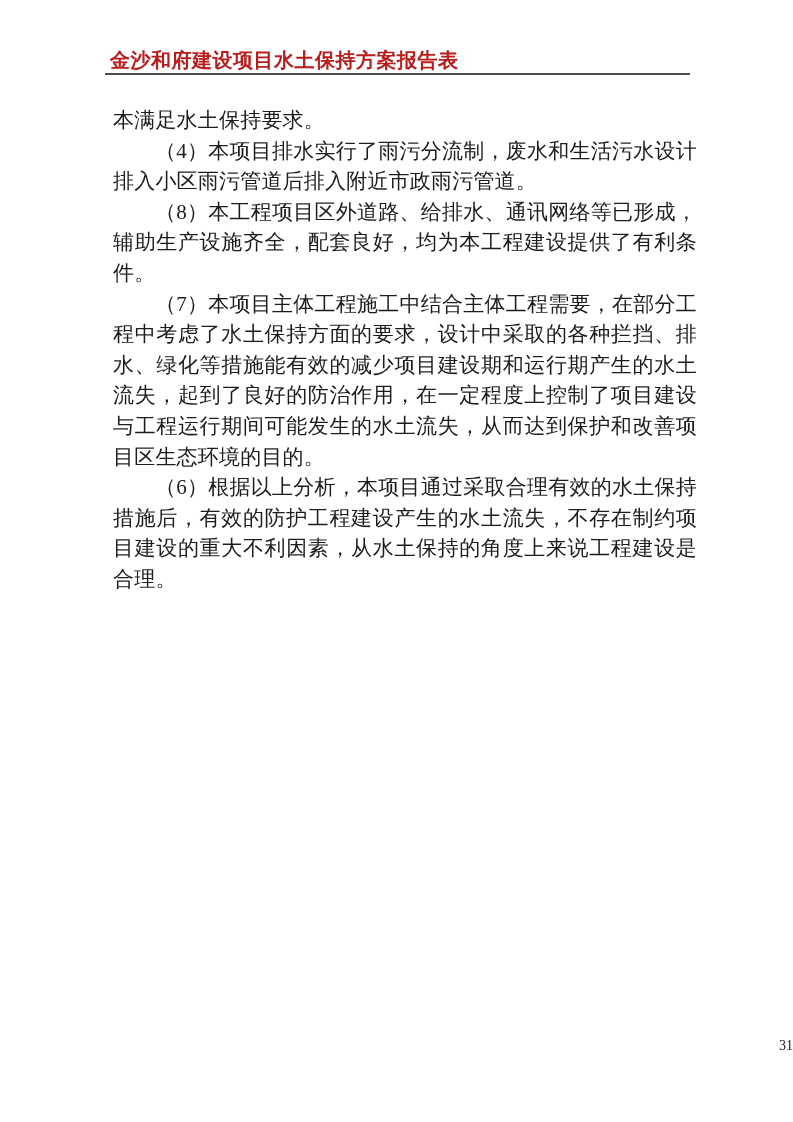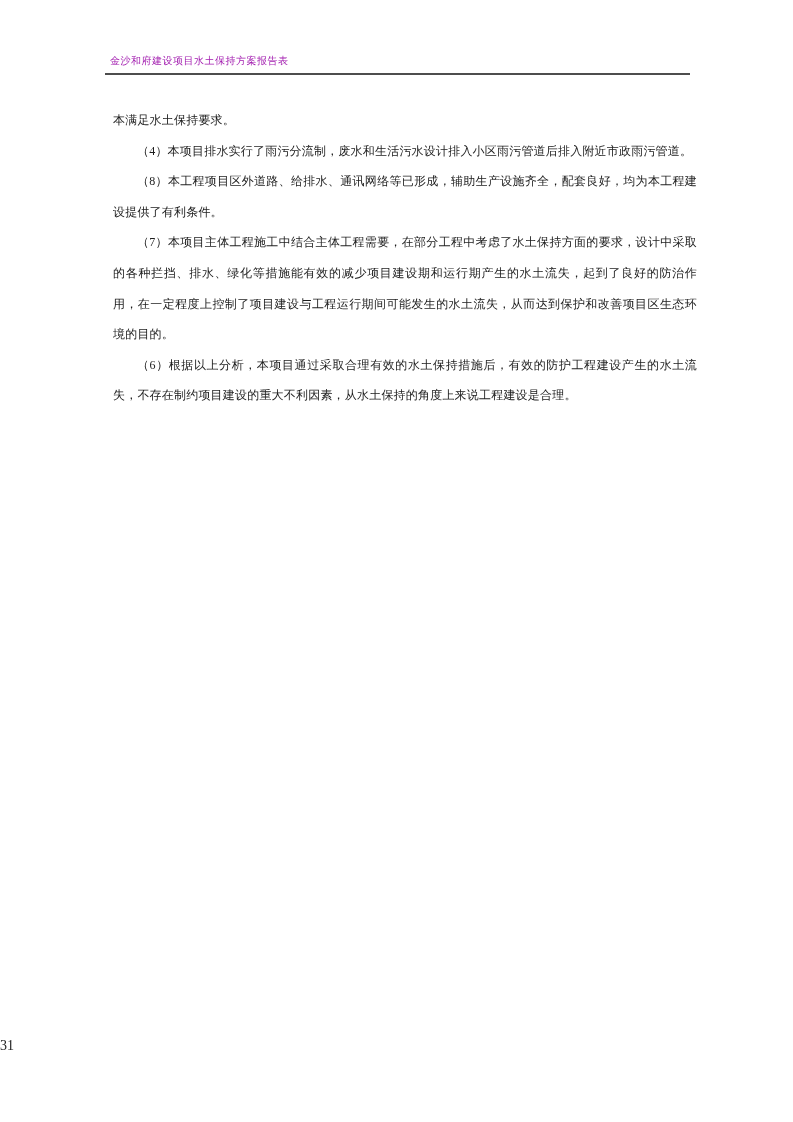--- a/index.html
+++ b/index.html
@@ -16,46 +16,47 @@
   .header {
     position: absolute;
     top: 52px;
     left: 105px;
     width: 585px;
     padding-bottom: 4px;
     border-bottom: 2px solid #4d4d4d;
   }
   .header-title {
     margin-left: 5px;
-    font-size: 10px;
+    font-size: 20px;
     line-height: 17px;
-    color: #a21caf;
+    color: #b91c1c;
     letter-spacing: 0.5px;
     white-space: nowrap;
+    font-weight: bold;
   }
   .content {
     position: absolute;
     top: 105px;
     left: 113px;
     width: 584px;
-    font-size: 12px;
+    font-size: 21px;
     line-height: 30.6px;
     letter-spacing: 0.2px;
     text-align: justify;
     line-break: strict;
     word-break: normal;
   }
   .content p { margin: 0; padding: 0; }
   .content p.ind { text-indent: 2em; }
   .footer {
     position: absolute;
     top: 1036px;
     left: 0;
     width: 100%;
-    text-align: left;
+    text-align: right;
   }
   .page-number {
     font-size: 14px;
     line-height: 18px;
     color: #222222;
   }
 </style>
 </head>
 <body>
 

